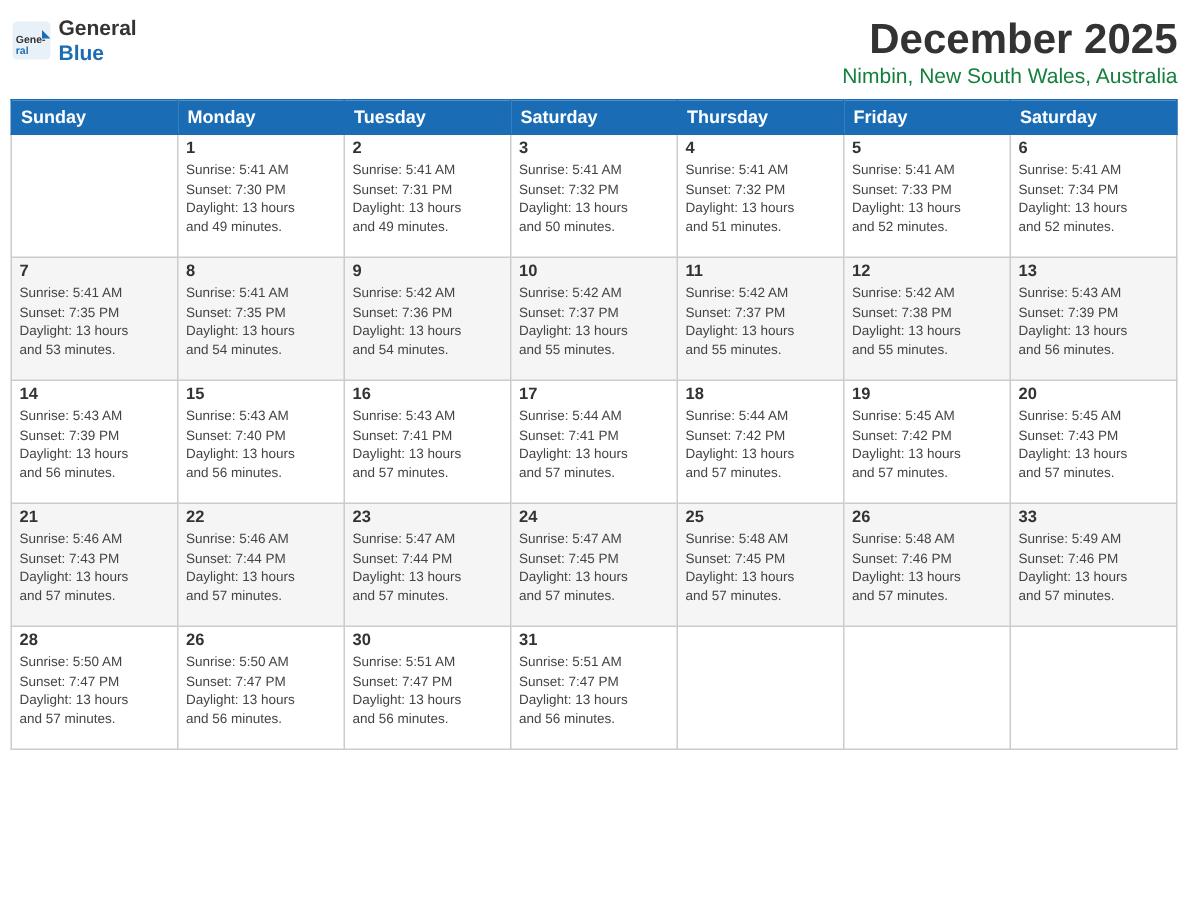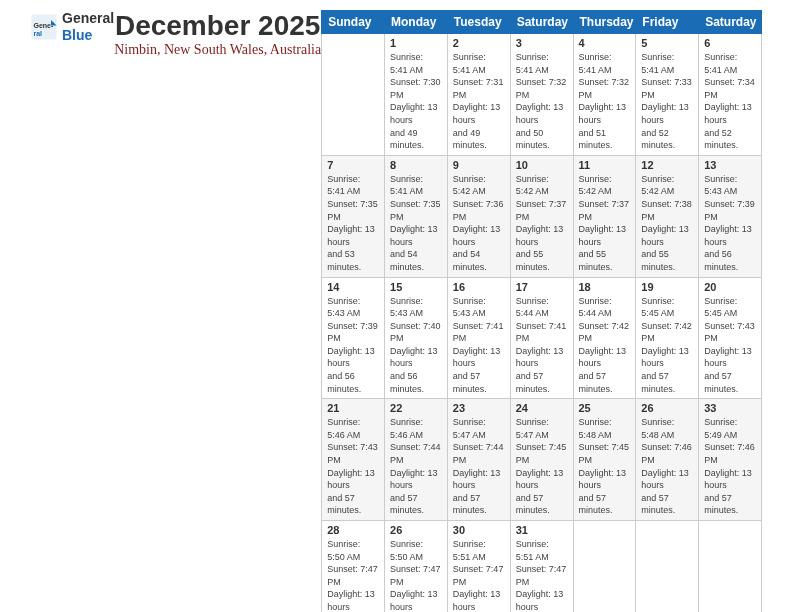--- a/index.html
+++ b/index.html
@@ -6,23 +6,23 @@
     body {
       width: 792px;
       height: 612px;
       font-family: Arial, sans-serif;
       background: #fff;
       overflow: hidden;
     }
     .page {
       width: 792px;
       height: 497px;
-      padding: 10px 30px;
+      padding: 10px 7px;
       display: flex;
-      flex-direction: row;
+      flex-direction: column;
     }
     .header {
       display: flex;
       justify-content: space-between;
       align-items: flex-start;
       margin-bottom: 8px;
     }
     .logo {
       display: flex;
       align-items: center;
@@ -35,31 +35,30 @@
       line-height: 1.2;
     }
     .logo-text .general { color: #333; }
     .logo-text .blue { color: #1a6db5; }
     .logo-icon {
       width: 28px;
       height: 28px;
       margin-right: 4px;
     }
     .title-section {
-      text-align: center;
+      text-align: right;
     }
     .month-title {
       font-size: 28px;
       font-weight: bold;
       color: #333;
     }
     .location {
       font-size: 14px;
-      color: #7f1d1d;
-      font-family: Liberation Serif, serif;
+      color: #15803d;
     }
     .calendar {
       flex: 1;
       border: 1px solid #ccc;
       border-collapse: collapse;
       width: 100%;
       table-layout: fixed;
     }
     .calendar th {
       background-color: #1a6db5;

